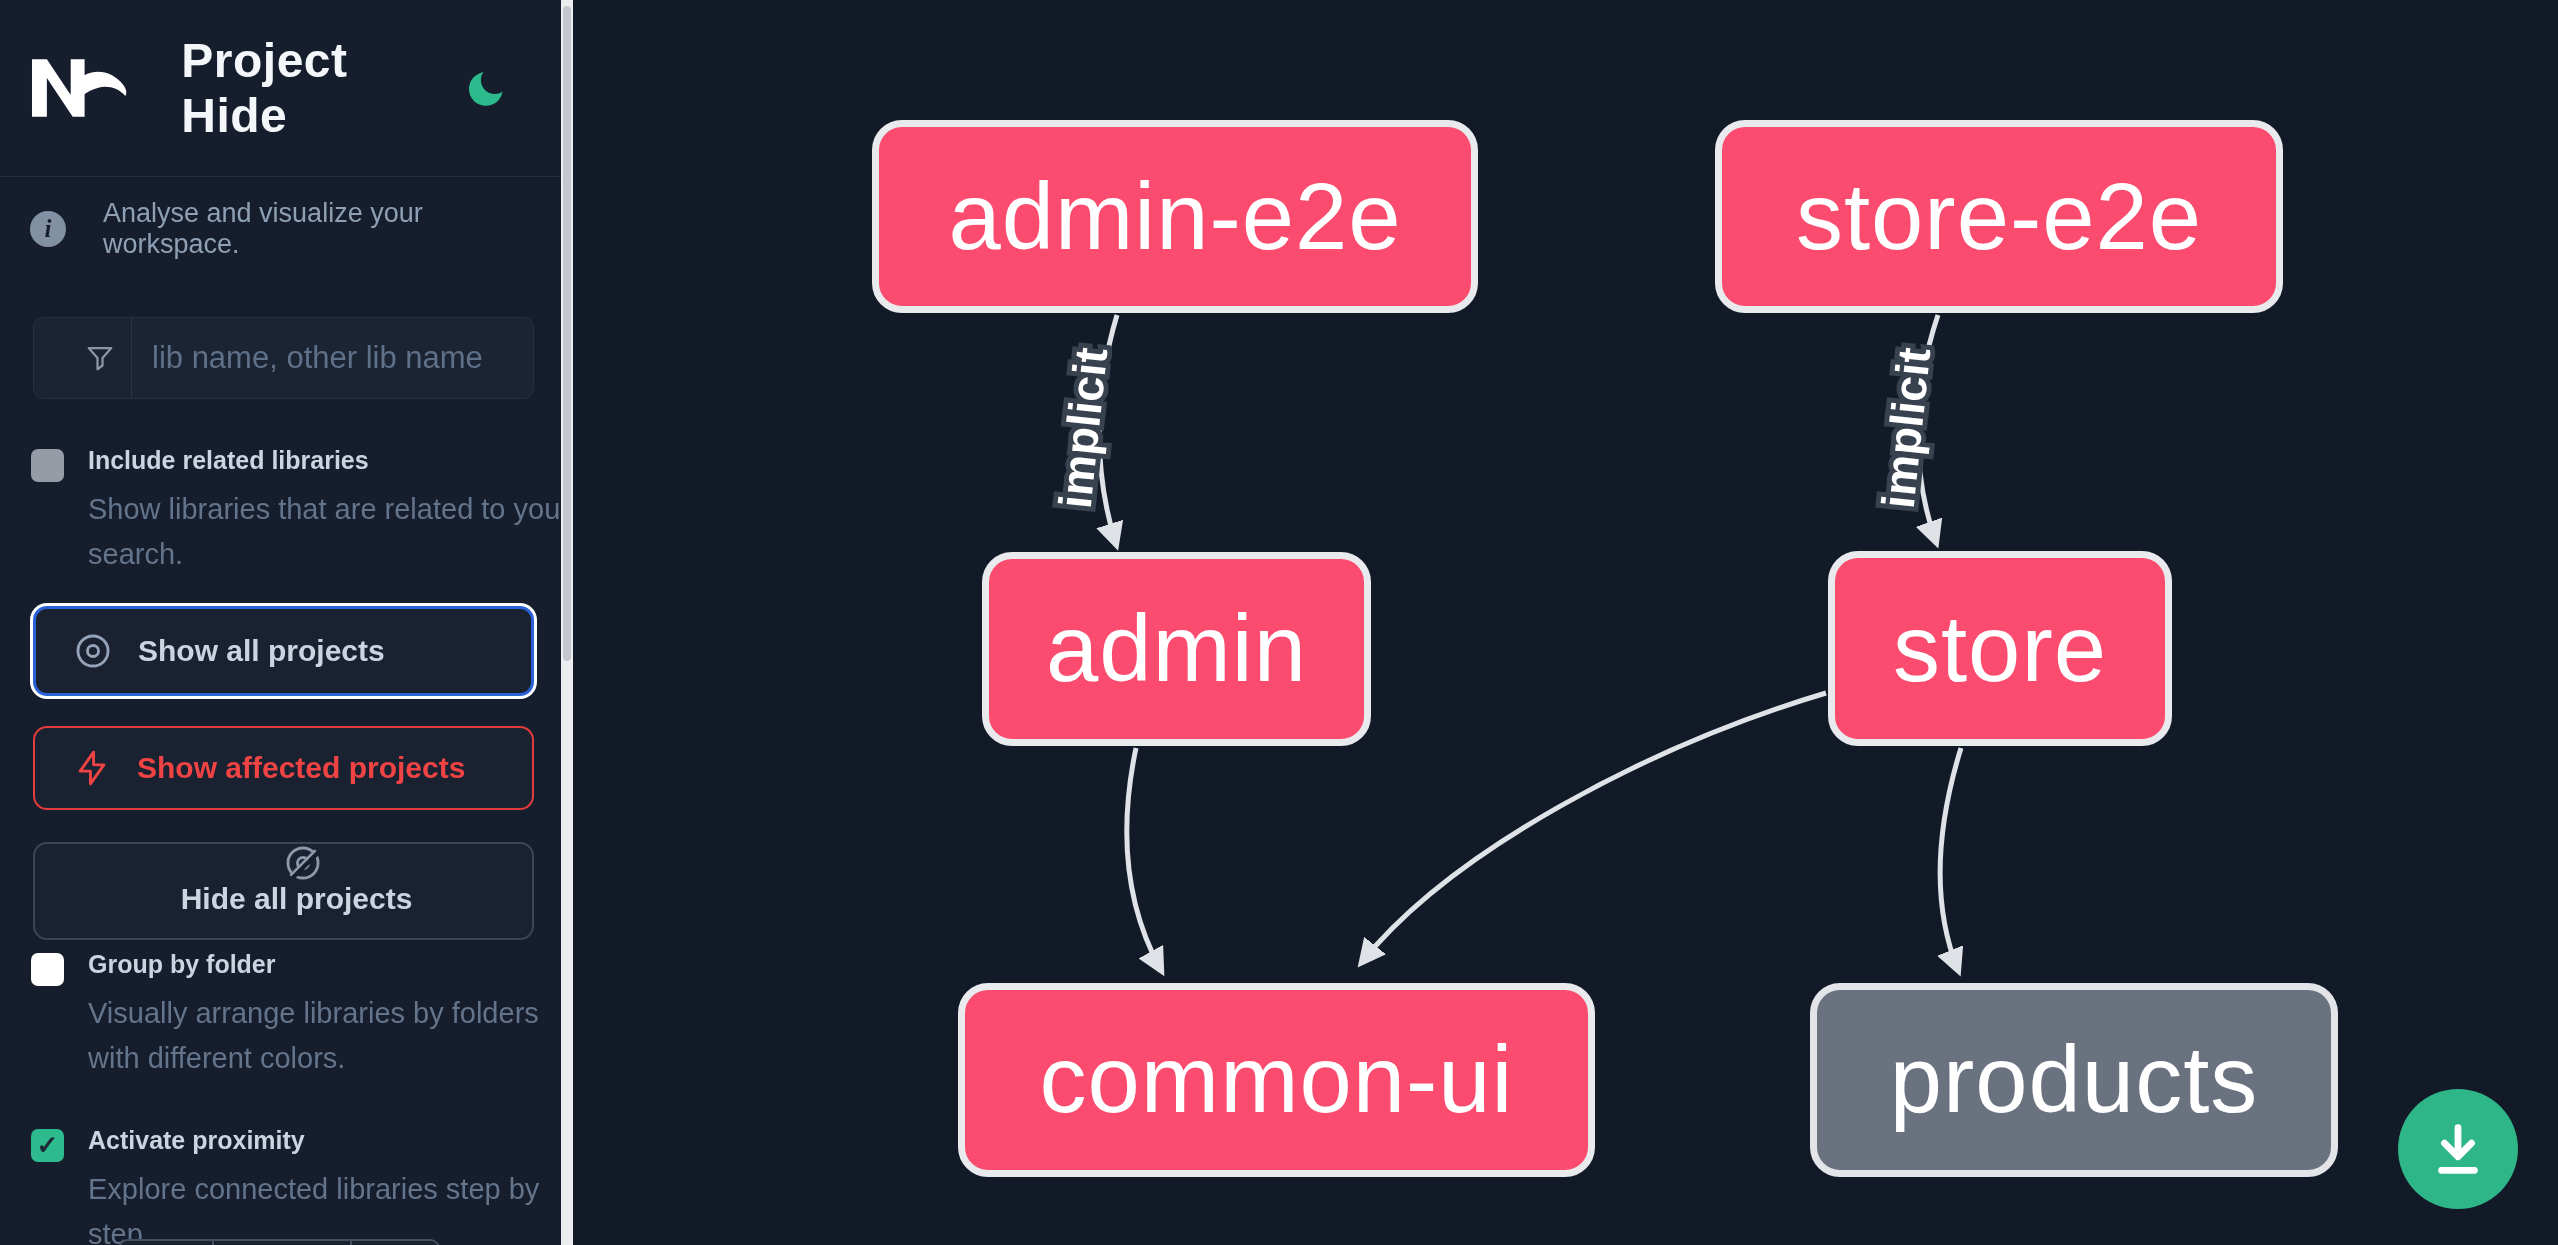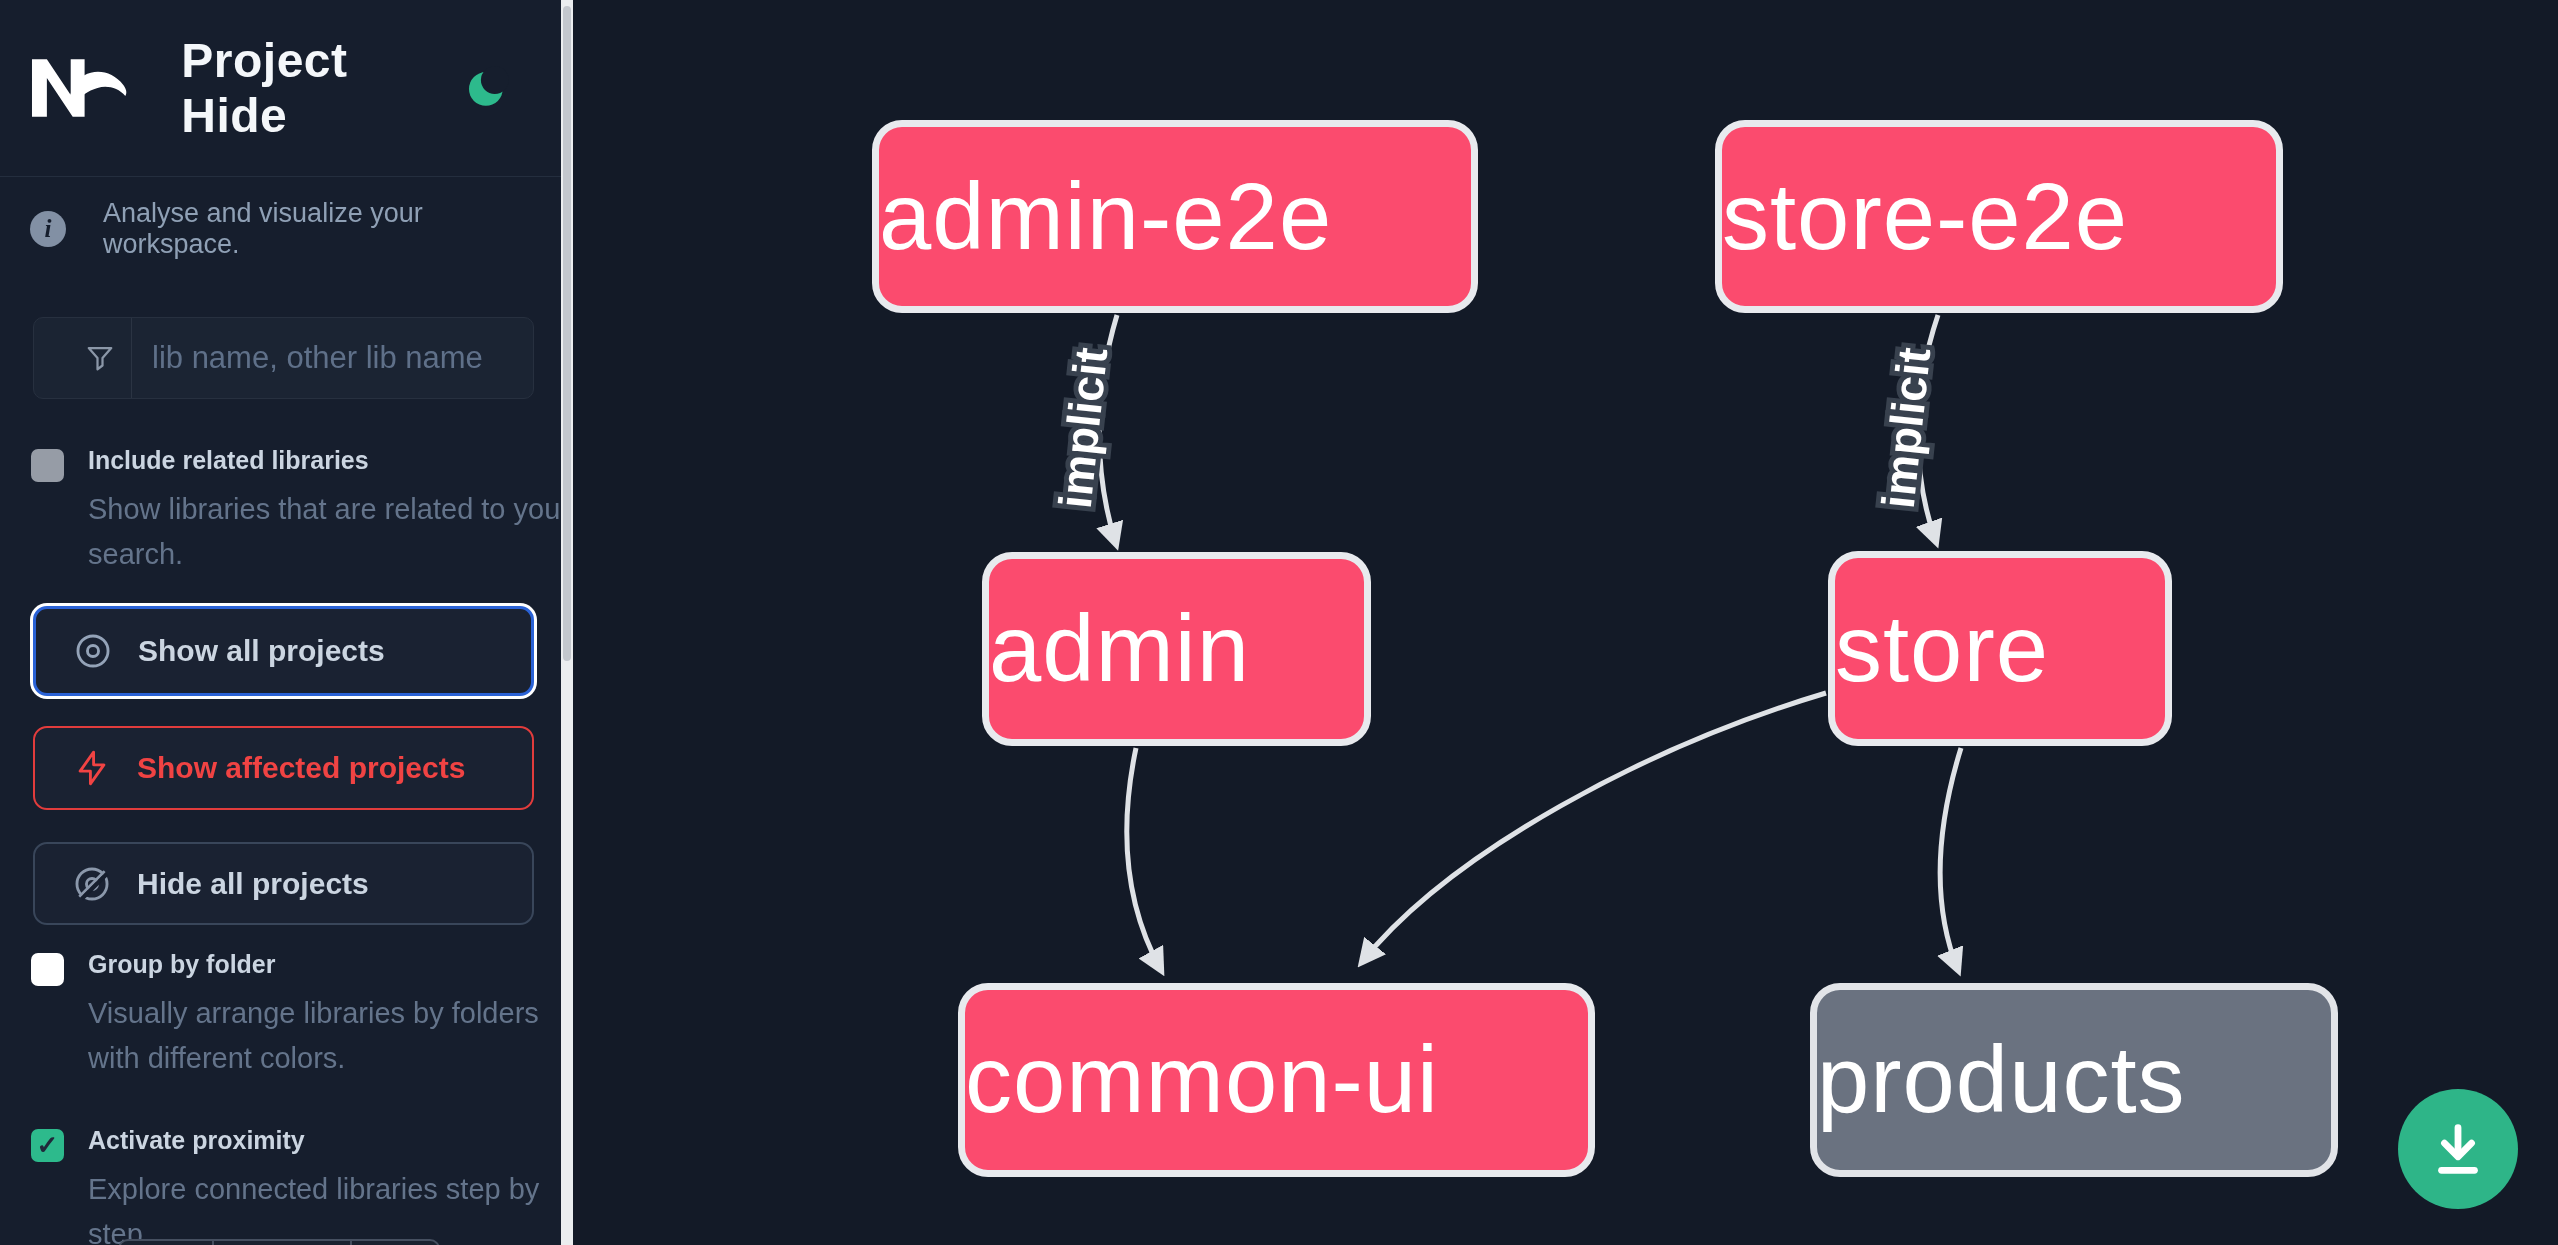--- a/index.html
+++ b/index.html
@@ -61,40 +61,40 @@
   .toggle-desc{
     margin-left:57px;margin-top:12px;width:500px;font-size:29px;line-height:45px;color:#64748b;
   }
   
   .sb-btn{
     position:absolute;left:33px;width:501px;box-sizing:border-box;
     background:#1a2232;border-radius:14px;display:flex;align-items:center;cursor:pointer;
   }
   #btn-show-all{top:606px;height:90px;border:3px solid #2a62d6;box-shadow:0 0 0 3px #ffffff;}
   #btn-show-affected{top:726px;height:84px;border:2px solid #e23c3c;}
-  #btn-hide-all{top:842px;height:83px;border:2px solid #39465a;}
+  #btn-hide-all{top:842px;height:98px;border:2px solid #39465a;flex-direction:column;}
   .btn-icon{margin-left:38px;width:38px;height:38px;flex:0 0 auto;}
   .btn-label{margin-left:26px;font-size:30px;font-weight:600;color:#cbd5e1;}
   #btn-show-affected .btn-label{color:#f04343;}
   
   #trace-control{
     position:absolute;left:118px;top:1239px;width:322px;height:10px;box-sizing:border-box;
     background:#1a2230;border:2px solid #454f60;border-bottom:none;border-radius:12px 12px 0 0;
   }
   #trace-control .seg-div{position:absolute;top:0;width:2px;height:8px;background:#454f60;}
   
   #sb-scrollbar{position:absolute;left:561px;top:0;width:12px;height:1245px;background:#ebedef;z-index:6;cursor:pointer;}
   #sb-thumb{position:absolute;left:2px;top:6px;width:8px;height:655px;border-radius:4px;background:#c3c7cd;}
   
   #canvas{position:absolute;left:573px;top:0;right:0;bottom:0;background:#131a27;}
   #edges-svg{position:absolute;left:0;top:0;width:2558px;height:1245px;z-index:1;pointer-events:none;}
   .node{
     position:absolute;box-sizing:border-box;z-index:2;cursor:pointer;
     border:7px solid #e8eaee;border-radius:30px;background:#fb4b6e;
-    display:flex;align-items:center;justify-content:flex-start;
+    display:flex;align-items:center;justify-content:center;
     color:#ffffff;font-size:94px;font-weight:500;letter-spacing:1px;
   }
   .node.gray{background:#6a7280;border-color:#e2e4e8;}
   .edge-label{
     font-size:46px;font-weight:700;fill:#ffffff;stroke:#38414e;stroke-width:10px;
     paint-order:stroke;font-family:"Liberation Sans",sans-serif;
   }
   
   #fab{
     position:absolute;left:2398px;top:1089px;width:120px;height:120px;border-radius:50%;

